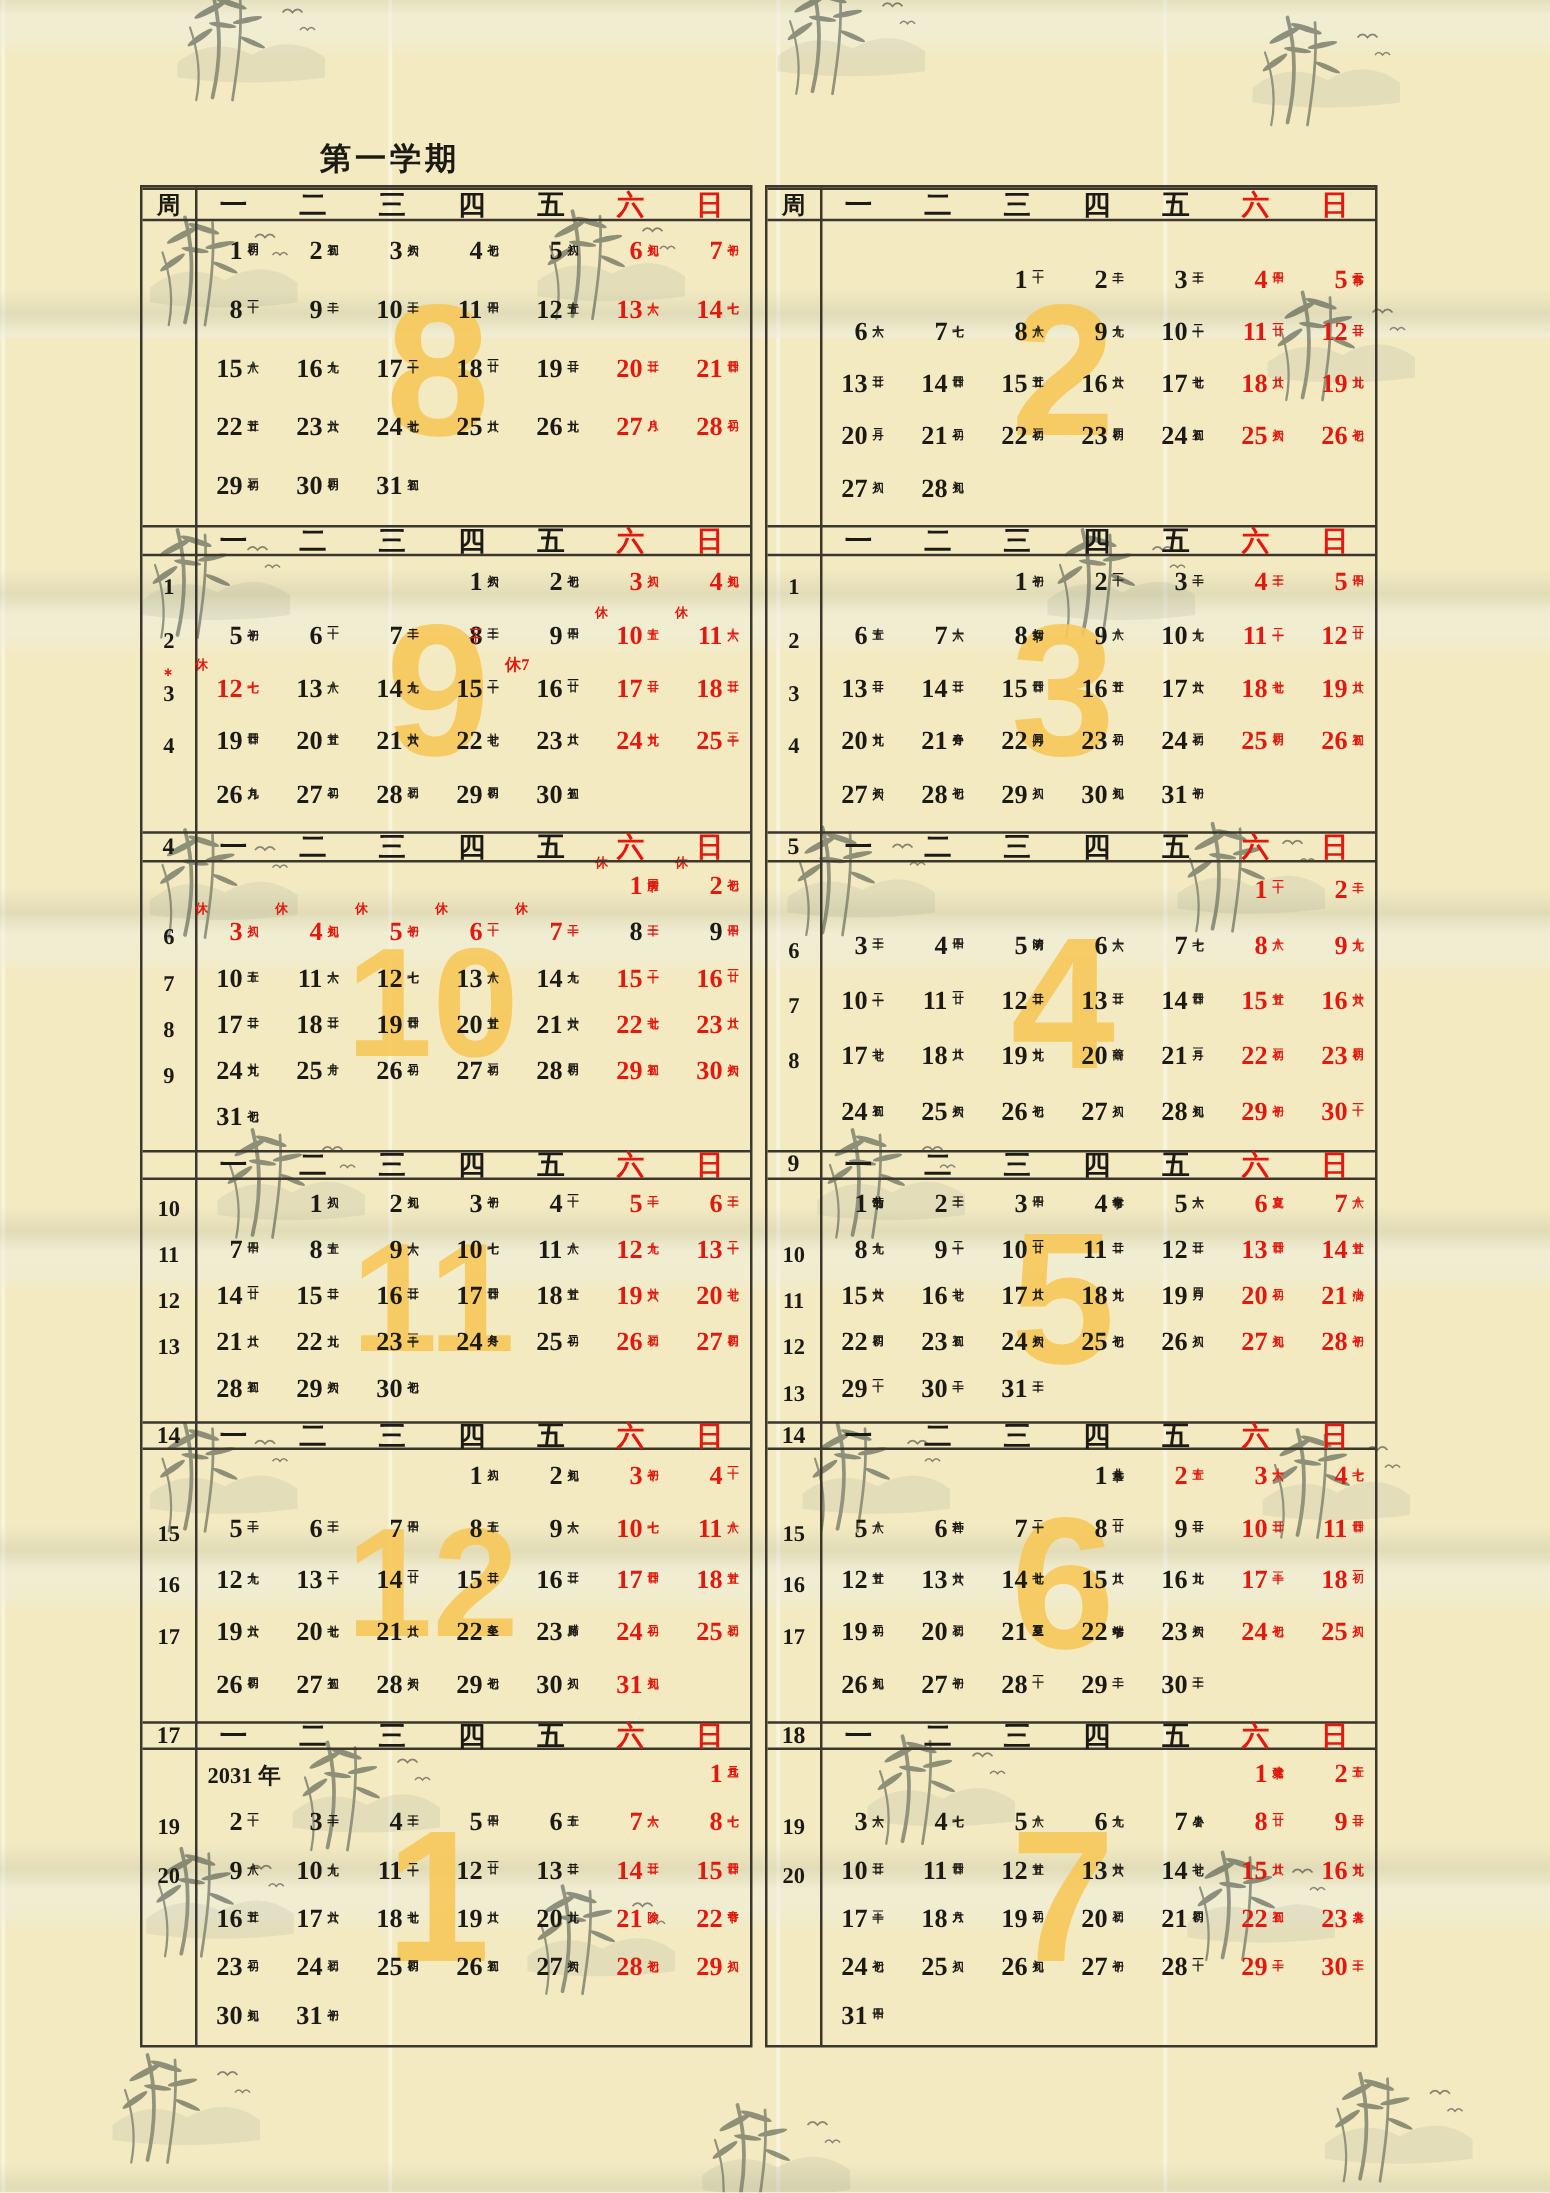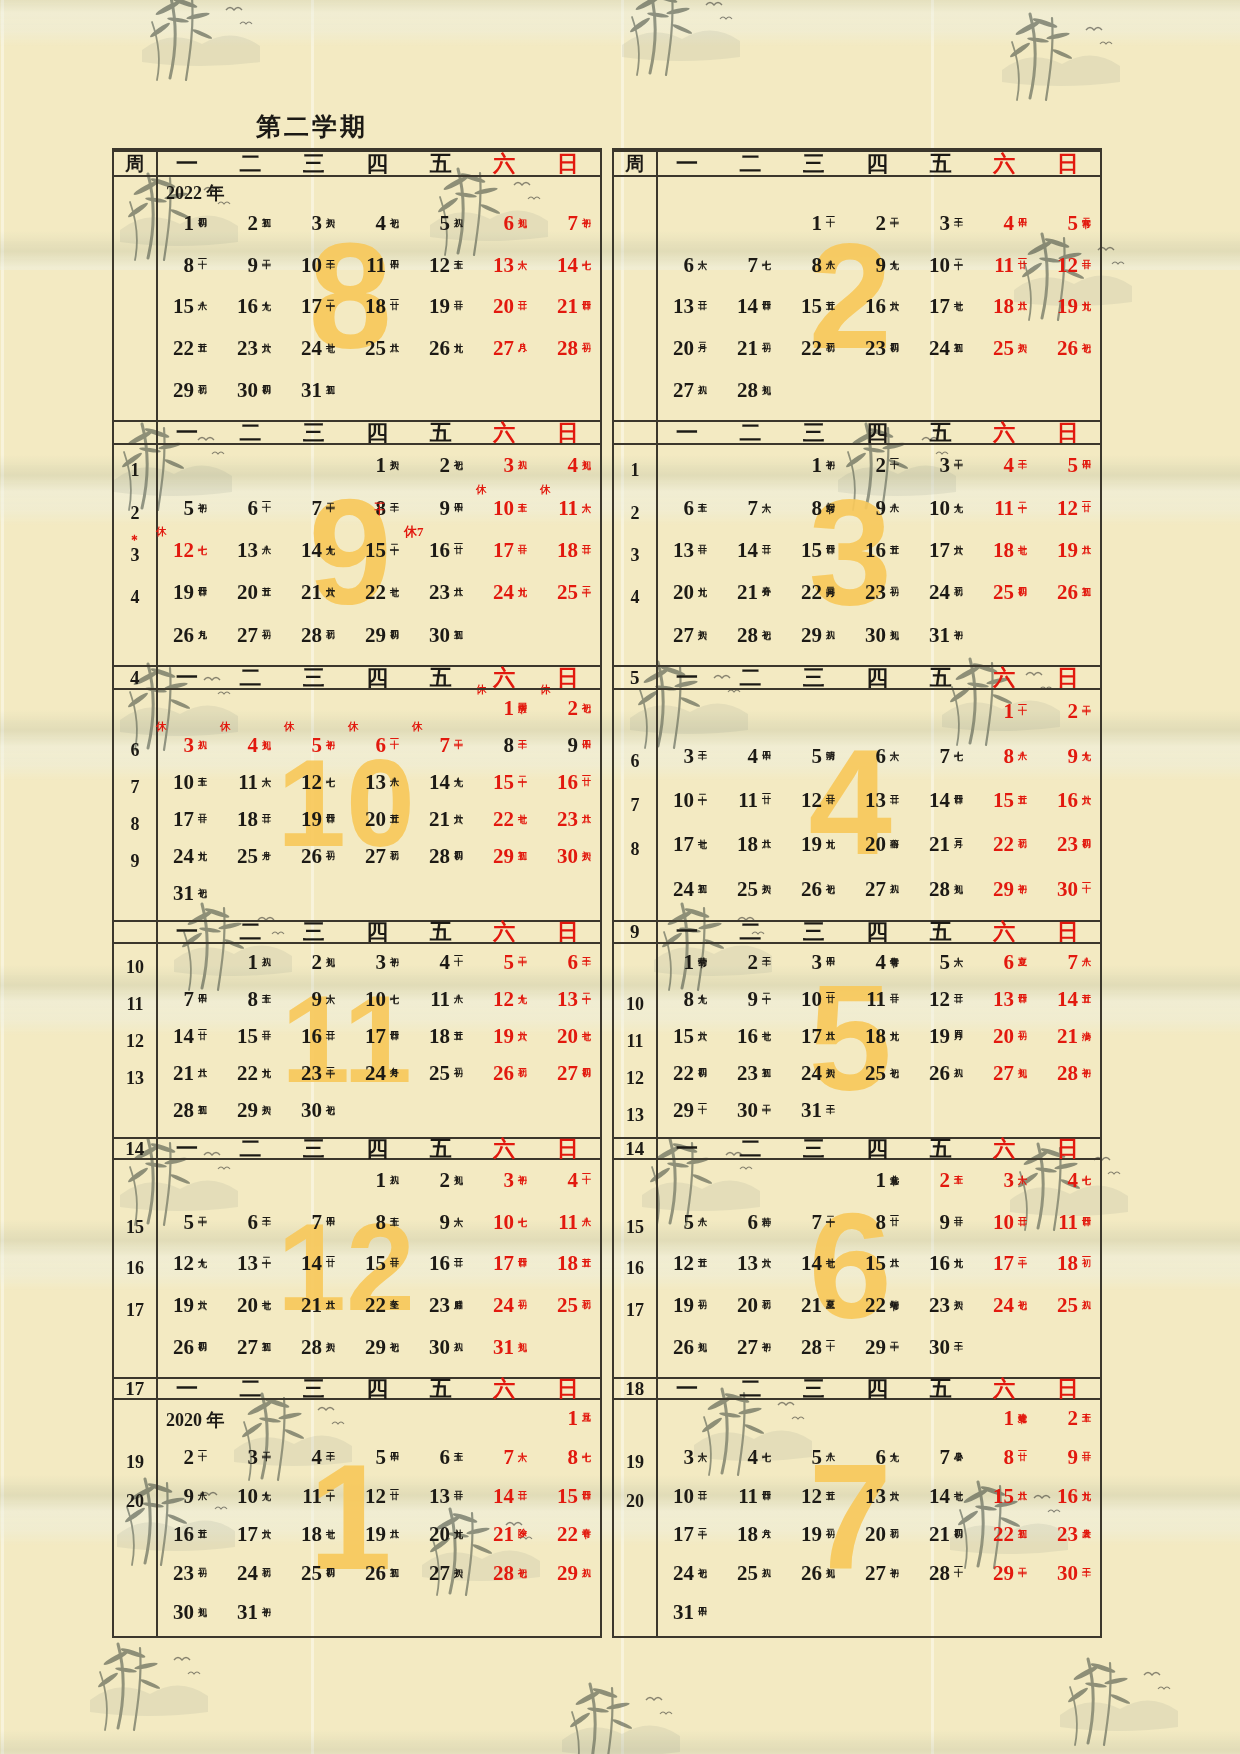--- a/index.html
+++ b/index.html
@@ -68,39 +68,36 @@
           <ellipse cx="20" cy="40" rx="12" ry="2.4" transform="rotate(-35 20 40)"></ellipse>
           <ellipse cx="62" cy="44" rx="11" ry="2" transform="rotate(24 62 44)"></ellipse>
           <ellipse cx="38" cy="30" rx="11" ry="2" transform="rotate(8 38 30)"></ellipse>
         </g>
         <path d="M86 20 q4 -5 8 0 q4 -5 8 0" stroke="#1e1e1e" stroke-width="1.4" fill="none"></path>
         <path d="M100 34 q3 -4 6 0 q3 -4 6 0" stroke="#1e1e1e" stroke-width="1.2" fill="none"></path>
       </g>
     </defs>
   </svg>
 
-  <div class="title left">第二学期</div>
+  <div class="title left">第一学期</div>
 
   <div class="panel left" id="panel-0">
       <div class="wkline"></div>
       <div class="dayhdr" style="height: 27px;">
         <span class="wkcell">周</span>
         <span class="dcell">一</span>
         <span class="dcell">二</span>
         <span class="dcell">三</span>
         <span class="dcell">四</span>
         <span class="dcell">五</span>
         <span class="dcell red">六</span>
         <span class="dcell red">日</span>
       </div>
       <div class="mblock" style="height: 243px;">
         <div class="wm">8</div>
-        <div class="ylabelrow">
-          <span class="ylabel">2022 年</span>
-        </div>
         <div class="mrow">
           <div class="cell" style="left: 44px;">
             <span class="dnum">1</span>
             <span class="lunar">初四</span>
           </div>
           <div class="cell" style="left: 108px;">
             <span class="dnum">2</span>
             <span class="lunar">初五</span>
           </div>
           <div class="cell" style="left: 172px;">
@@ -845,21 +842,21 @@
         <span class="dcell">二</span>
         <span class="dcell">三</span>
         <span class="dcell">四</span>
         <span class="dcell">五</span>
         <span class="dcell red">六</span>
         <span class="dcell red">日</span>
       </div>
       <div class="mblock" style="height: 240px;">
         <div class="wm">1</div>
         <div class="mrow">
-          <span class="ylabel" style="top: 4px;">2020 年</span>
+          <span class="ylabel" style="top: 4px;">2031 年</span>
           <div class="cell" style="left: 428px;">
             <span class="dnum red">1</span>
             <span class="lunar red">元旦</span>
           </div>
         </div>
         <div class="mrow">
           <span class="wknum">19</span>
           <div class="cell" style="left: 44px;">
             <span class="dnum">2</span>
             <span class="lunar">十一</span>

